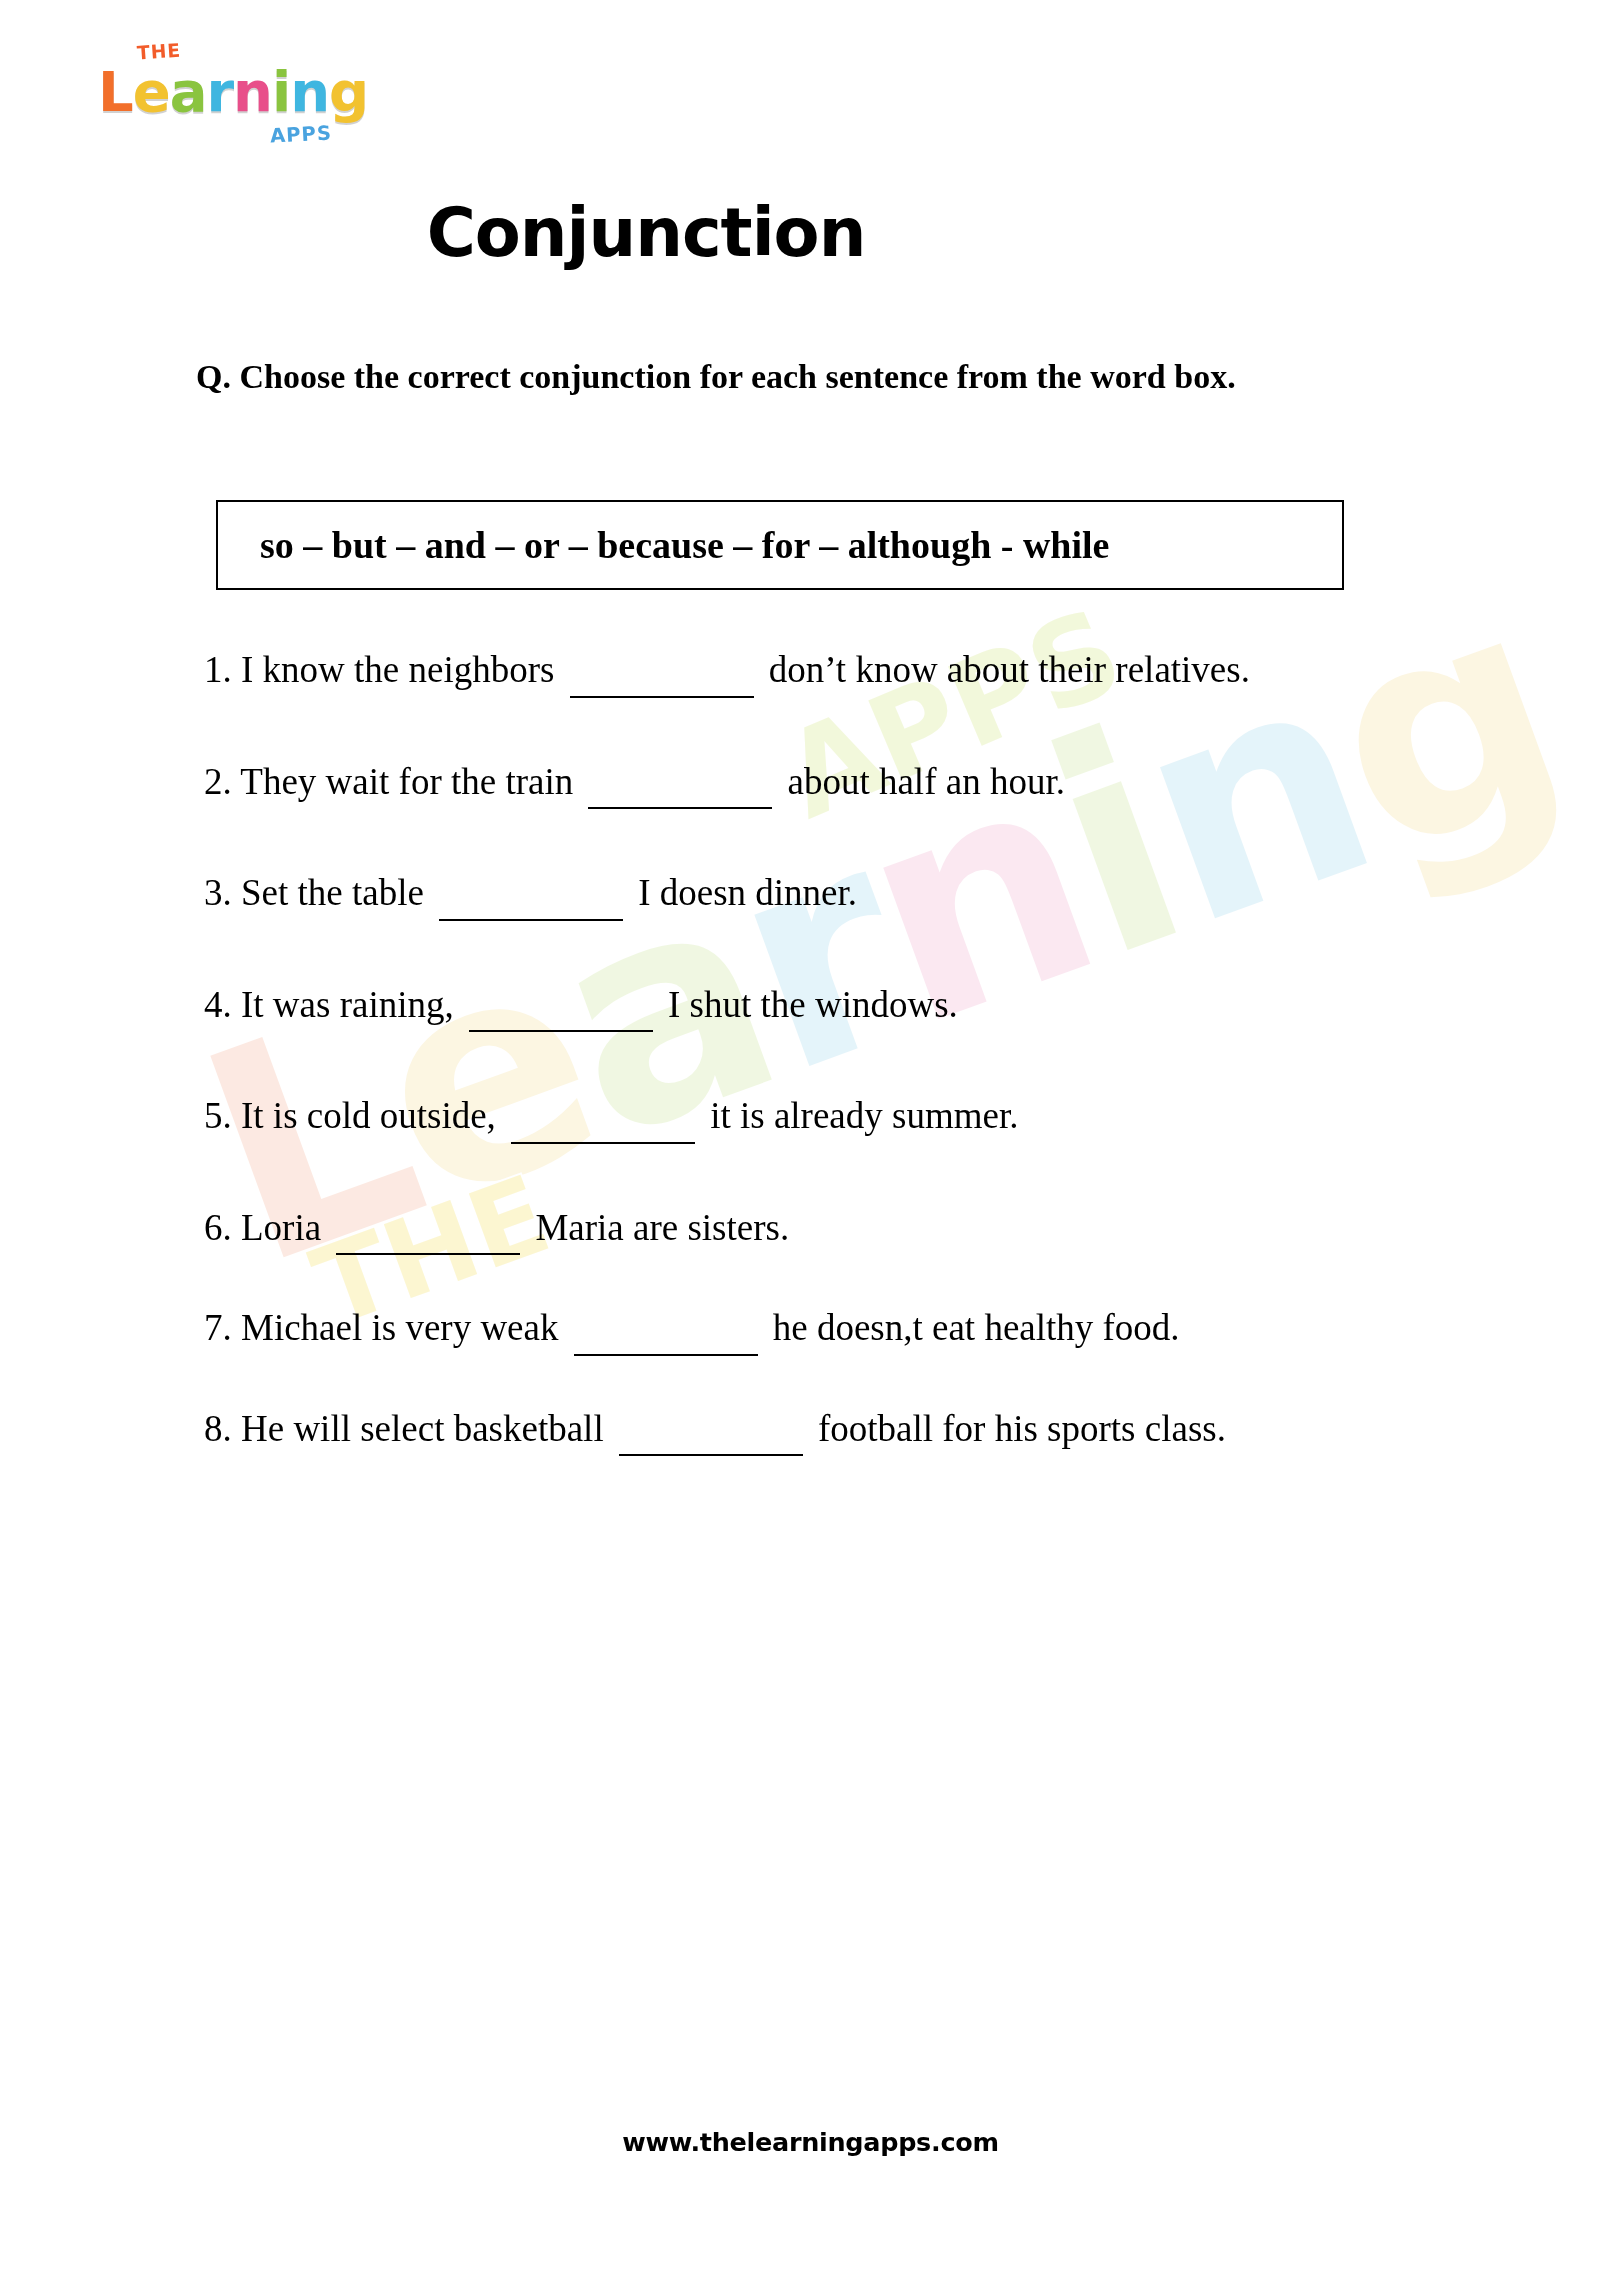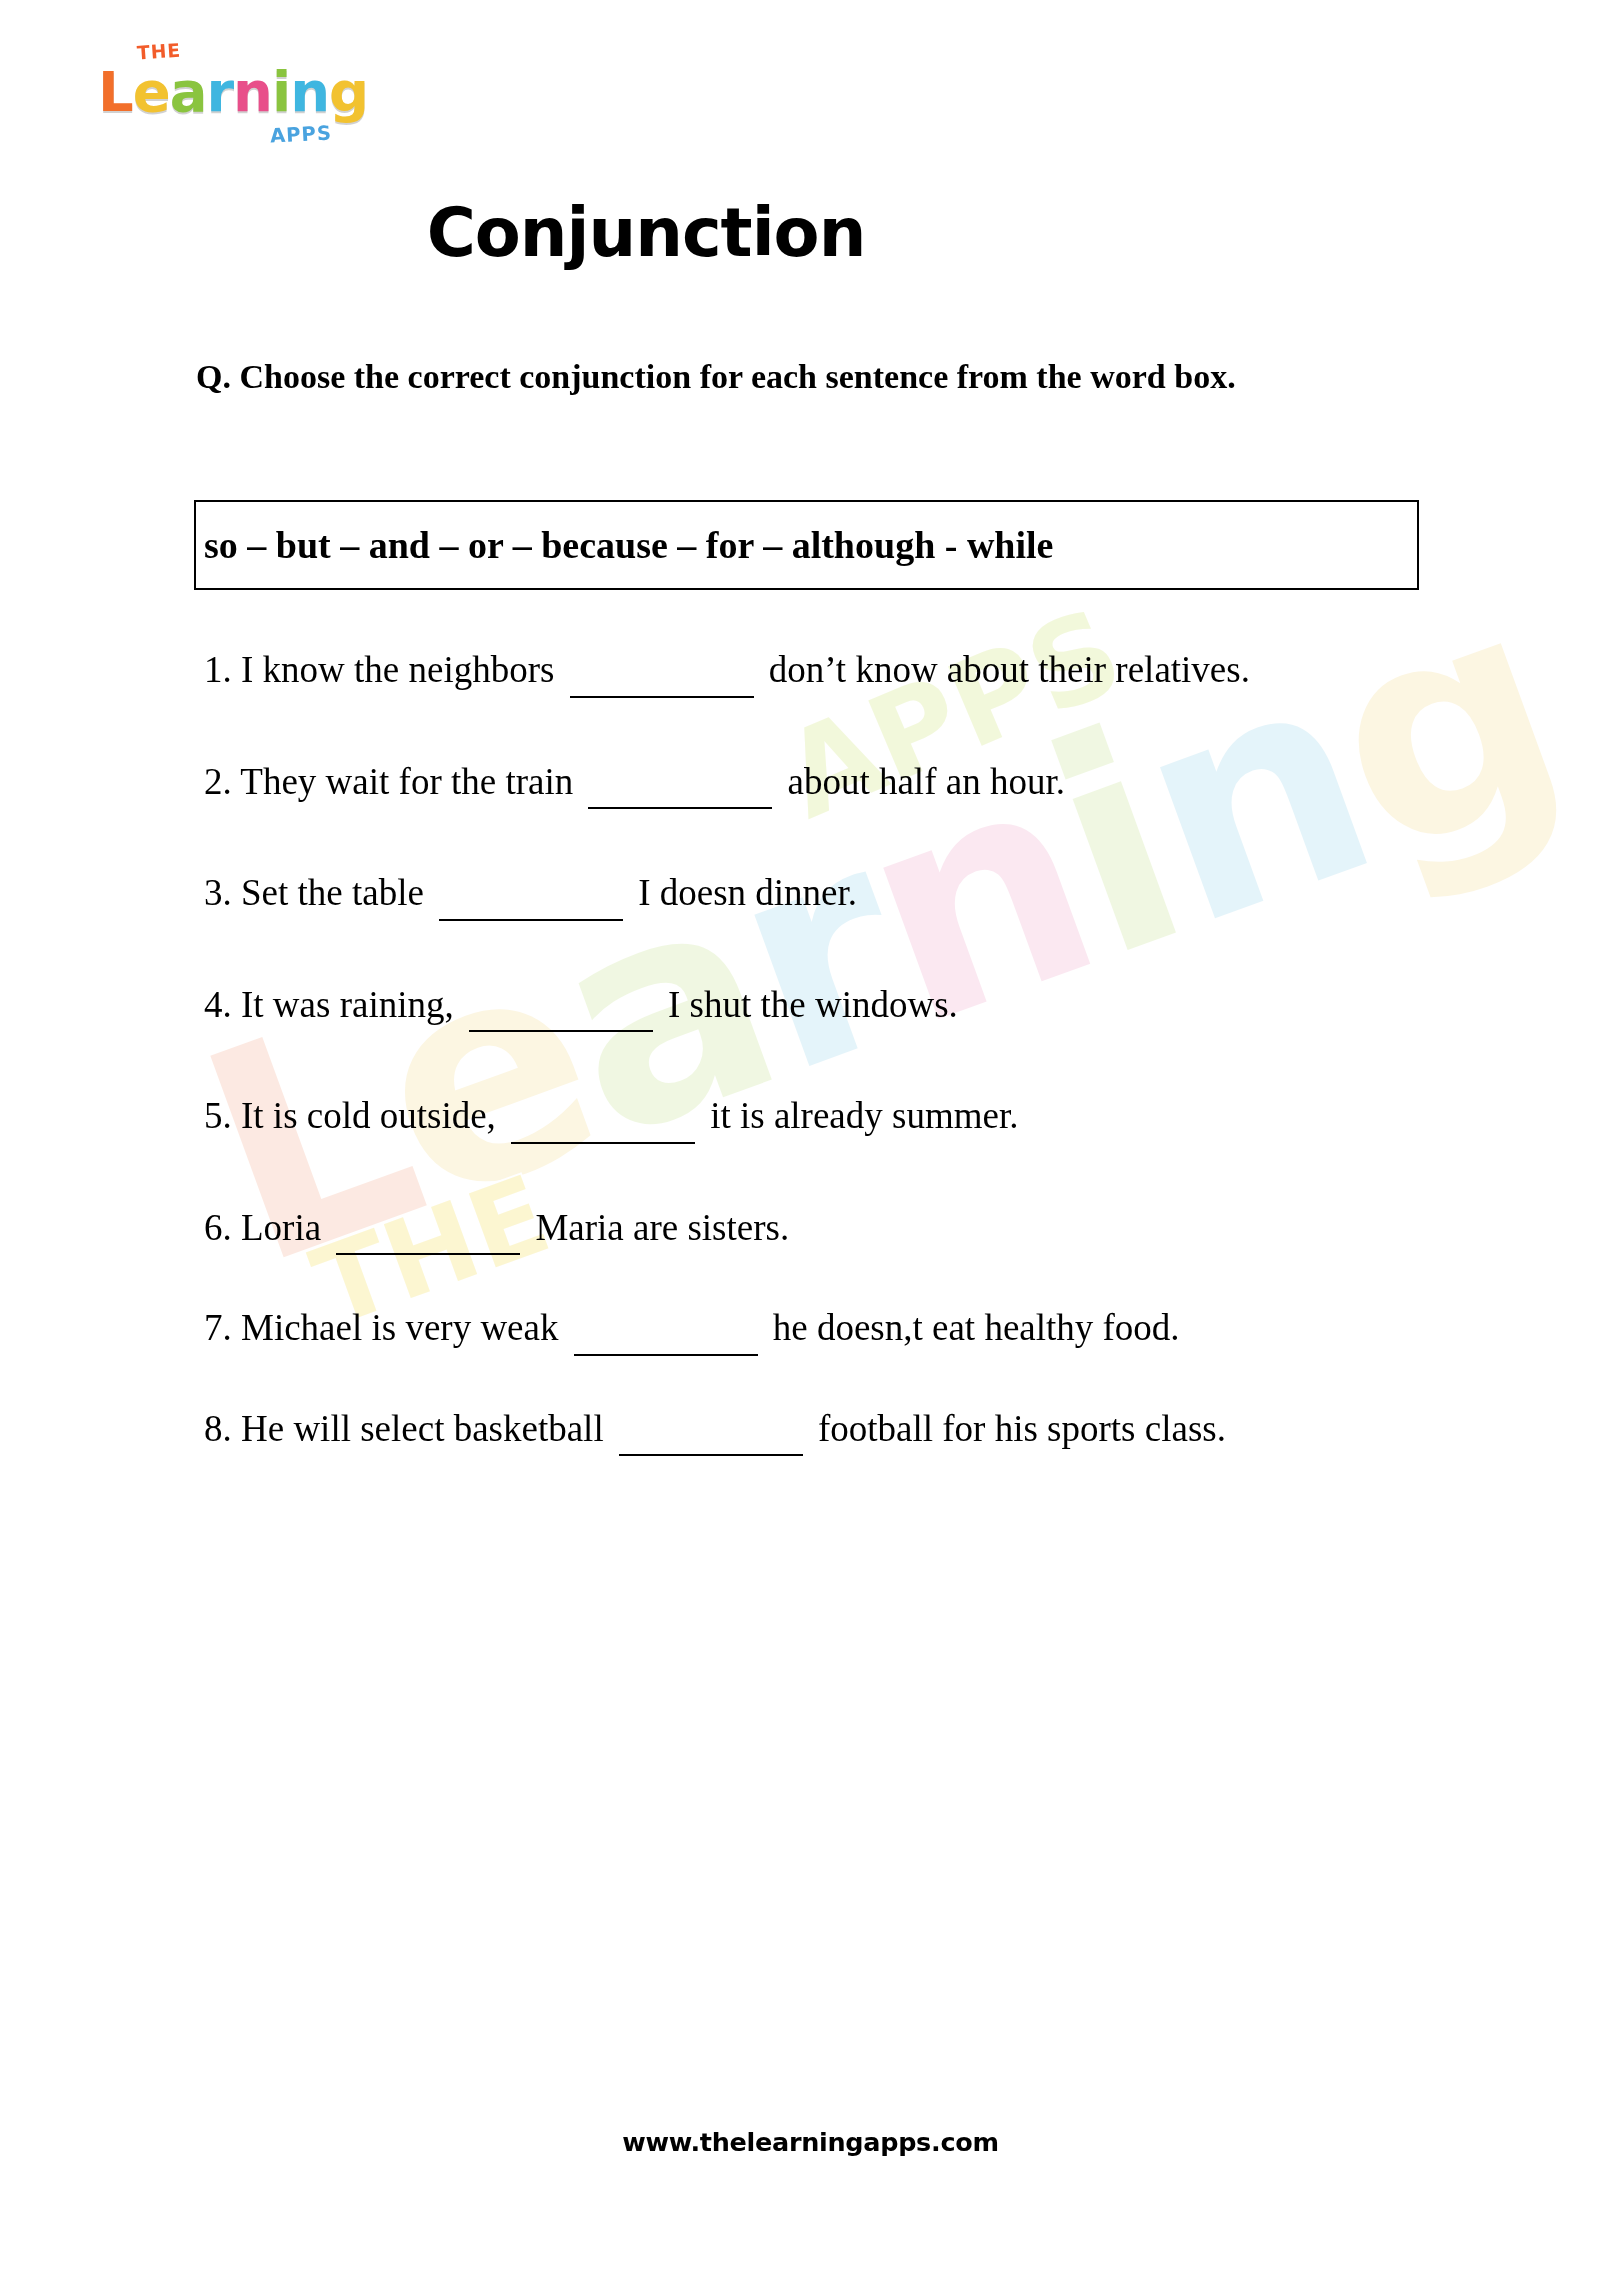--- a/index.html
+++ b/index.html
@@ -137,29 +137,29 @@
     left: 196px;
     top: 353px;
     width: 1264px;
     font-family: "Liberation Serif", serif;
     font-weight: bold;
     font-size: 34px;
     line-height: 1.4;
   }
   .wordbox {
     position: absolute;
-    left: 194px;
+    left: 216px;
     top: 500px;
-    width: 1225px;
+    width: 1128px;
     height: 90px;
     border: 2.9px solid #000000;
     box-sizing: border-box;
     display: flex;
     align-items: center;
-    padding-left: 8px;
+    padding-left: 42px;
   }
   .wordbox-text {
     font-family: "Liberation Serif", serif;
     font-weight: bold;
     font-size: 38px;
   }
 
   .questions {
     position: absolute;
     left: 204px;

